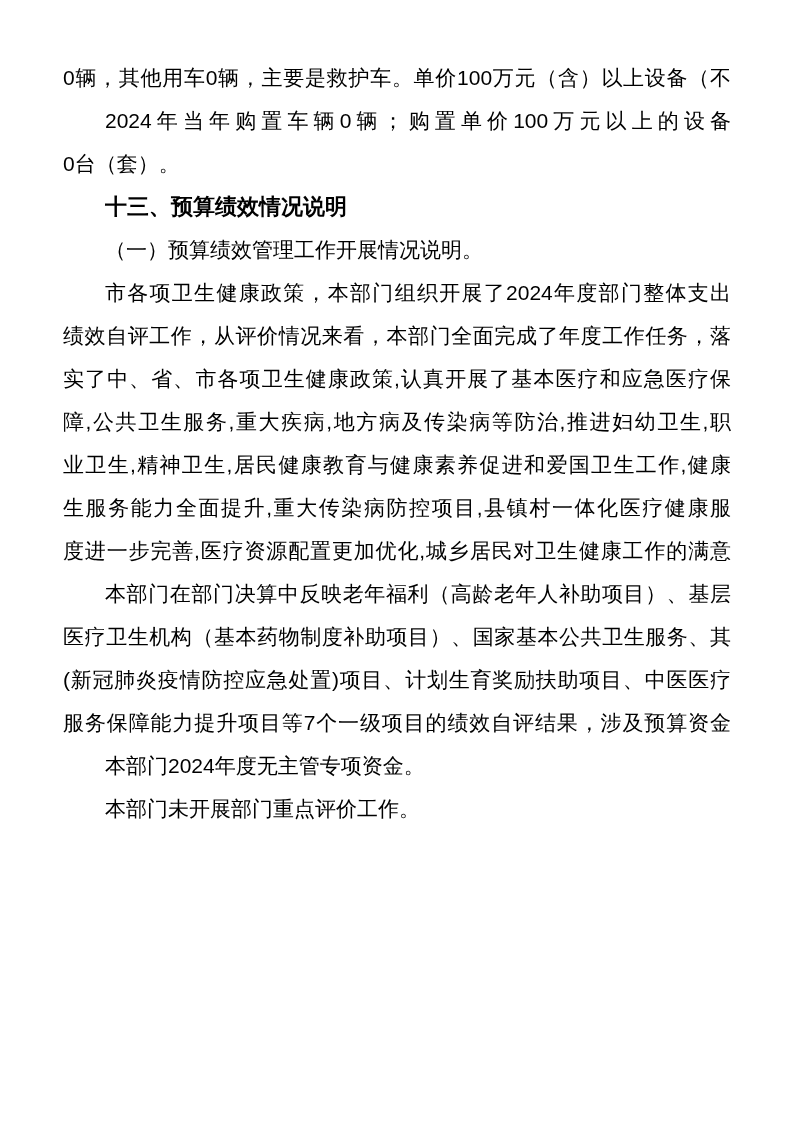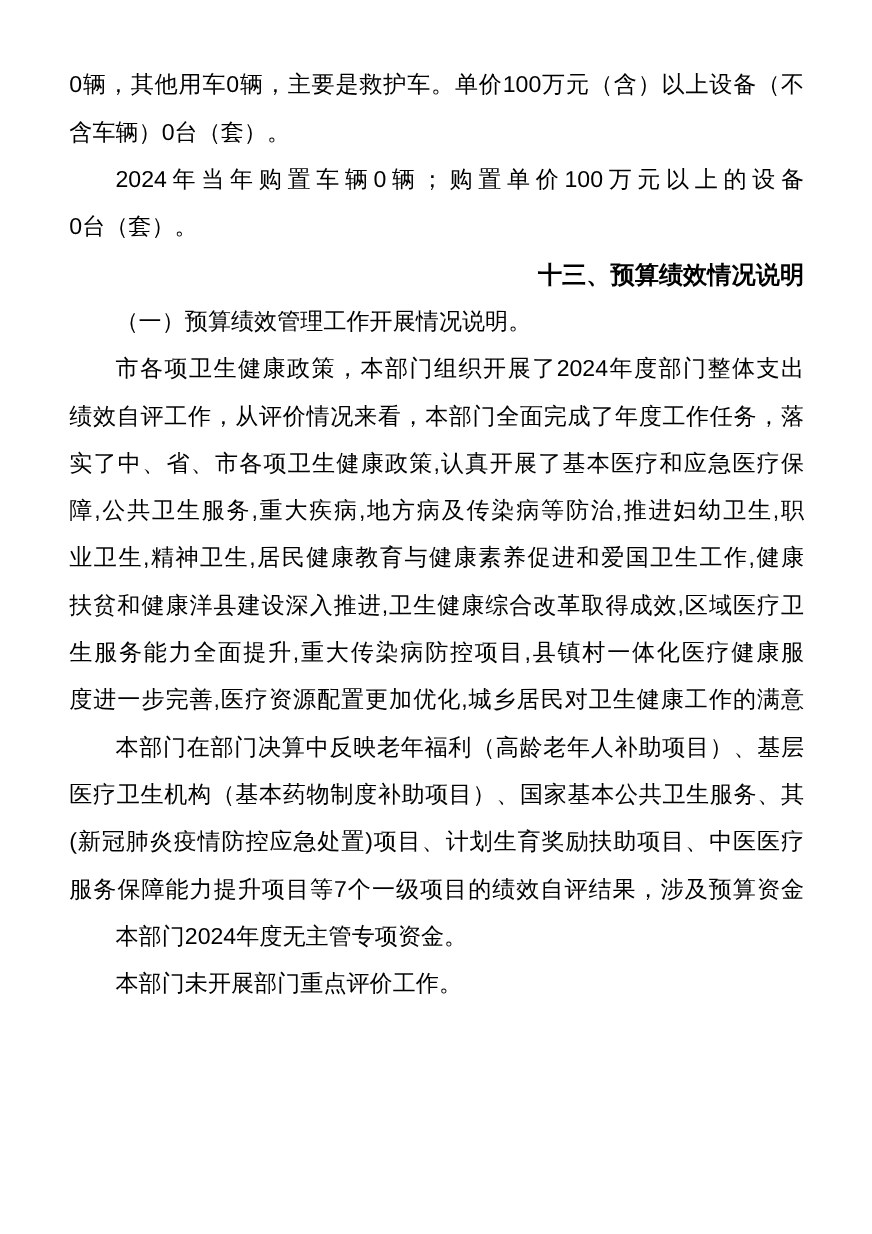--- a/index.html
+++ b/index.html
@@ -34,40 +34,37 @@
     text-align-last: justify;
     text-justify: inter-character;
   }
   .indent {
     text-indent: 42px;
   }
   .heading {
     font-family: "Liberation Sans", "DejaVu Sans", sans-serif;
     font-weight: 700;
     font-size: 22px;
-    text-align: right;
   }
 </style>
 </head>
 <body>
 
 <div class="page">
   <div class="textblock">
     <div class="line fill">0辆，其他用车0辆，主要是救护车。单价100万元（含）以上设备（不</div>
-    <div class="line">含车辆）0台（套）。</div>
     <div class="line indent fill">2024年当年购置车辆0辆；购置单价100万元以上的设备</div>
     <div class="line">0台（套）。</div>
     <div class="line heading indent">十三、预算绩效情况说明</div>
     <div class="line indent">（一）预算绩效管理工作开展情况说明。</div>
     <div class="line indent fill">市各项卫生健康政策，本部门组织开展了2024年度部门整体支出</div>
     <div class="line fill">绩效自评工作，从评价情况来看，本部门全面完成了年度工作任务，落</div>
     <div class="line fill">实了中、省、市各项卫生健康政策,认真开展了基本医疗和应急医疗保</div>
     <div class="line fill">障,公共卫生服务,重大疾病,地方病及传染病等防治,推进妇幼卫生,职</div>
     <div class="line fill">业卫生,精神卫生,居民健康教育与健康素养促进和爱国卫生工作,健康</div>
-    <div class="line fill">扶贫和健康洋县建设深入推进,卫生健康综合改革取得成效,区域医疗卫</div>
     <div class="line fill">生服务能力全面提升,重大传染病防控项目,县镇村一体化医疗健康服</div>
     <div class="line fill">度进一步完善,医疗资源配置更加优化,城乡居民对卫生健康工作的满意</div>
     <div class="line indent fill">本部门在部门决算中反映老年福利（高龄老年人补助项目）、基层</div>
     <div class="line fill">医疗卫生机构（基本药物制度补助项目）、国家基本公共卫生服务、其</div>
     <div class="line fill">(新冠肺炎疫情防控应急处置)项目、计划生育奖励扶助项目、中医医疗</div>
     <div class="line fill">服务保障能力提升项目等7个一级项目的绩效自评结果，涉及预算资金</div>
     <div class="line indent">本部门2024年度无主管专项资金。</div>
     <div class="line indent">本部门未开展部门重点评价工作。</div>
   </div>
 </div>

